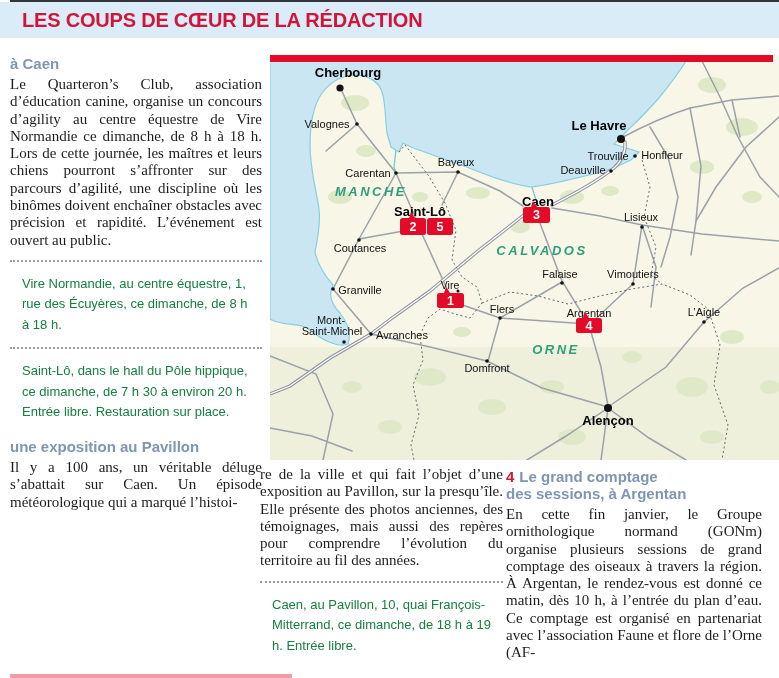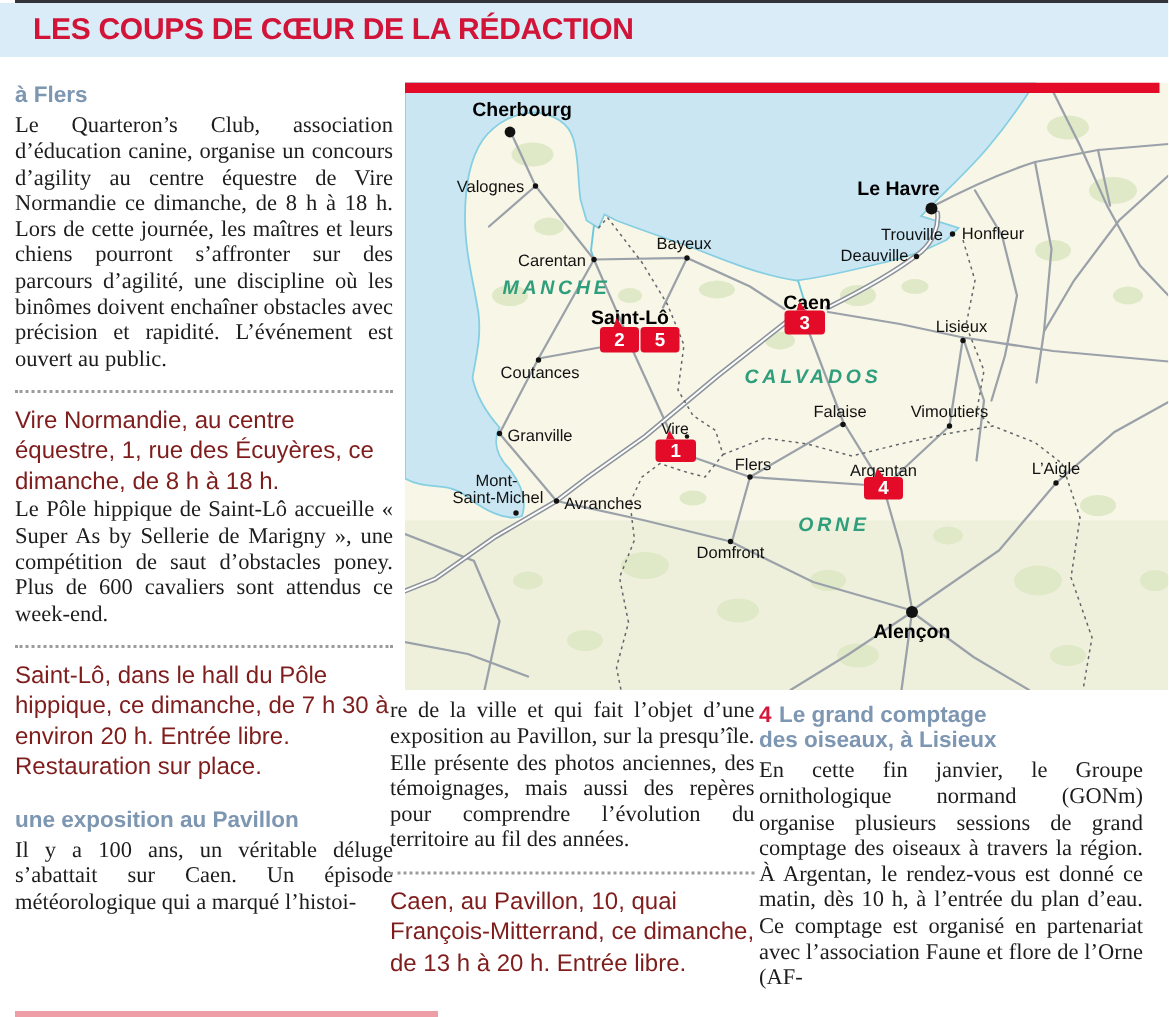--- a/index.html
+++ b/index.html
@@ -14,21 +14,21 @@
   .col-left{left:10px;top:53px;width:252px;height:625px;overflow:hidden;}
   .col-mid{left:260px;top:466px;width:243px;}
   .col-right{left:506px;top:466px;width:256px;}
 
   .art-head{font-weight:bold;font-size:15px;line-height:17px;color:#7d96b1;margin:15px 0 4px;}
   .art-head:first-child{margin-top:2px;}
   .num{color:#d5163b;margin-right:5px;}
   .body{font-family:"Liberation Serif",serif;font-size:15px;line-height:17.3px;color:#1c1c1c;
         margin:0;text-align:justify;}
   .dotted-sep{border-top:2px dotted #9b9b9b;margin:11px 0 9px;height:0;}
-  .info{font-size:16px;line-height:20.5px;color:#7f1d1d;margin:0;}
+  .info{font-size:13px;line-height:20.5px;color:#15803d;margin:12px;}
 
   .map-box{position:absolute;left:270px;top:55px;width:509px;height:405px;}
   .map-box svg{display:block;}
   .city{font-family:"Liberation Sans",sans-serif;font-size:11px;fill:#111;}
   .city-b{font-family:"Liberation Sans",sans-serif;font-size:13px;font-weight:bold;fill:#000;}
   .city-s{font-family:"Liberation Sans",sans-serif;font-size:10.5px;fill:#111;}
   .dept{font-family:"Liberation Sans",sans-serif;font-style:italic;font-weight:600;font-size:13px;
         fill:#2f9e7d;letter-spacing:2.5px;}
   .mark-num{font-family:"Liberation Sans",sans-serif;font-weight:bold;font-size:12.5px;fill:#ffffff;
         text-anchor:middle;}
@@ -41,27 +41,26 @@
 
   <div class="top-rule"></div>
 
   <div class="header-band">
     <span class="header-title">LES COUPS DE CŒUR DE LA RÉDACTION</span>
   </div>
 
   <div class="col col-left">
 
     <div class="art-head">
-      <div>à Flers</div>
+      <div>à Caen</div>
     </div>
     <p class="body">Le Quarteron’s Club, association d’éducation canine, organise un concours d’agility au centre équestre de Vire Normandie ce dimanche, de 8 h à 18 h. Lors de cette journée, les maîtres et leurs chiens pourront s’affronter sur des parcours d’agilité, une discipline où les binômes doivent enchaîner obstacles avec précision et rapidité. L’événement est ouvert au public.</p>
     <div class="dotted-sep"></div>
     <p class="info">Vire Normandie, au centre équestre, 1, rue des Écuyères, ce dimanche, de 8 h à 18 h.</p>
 
-    <p class="body">Le Pôle hippique de Saint-Lô accueille « Super As by Sellerie de Marigny », une compétition de saut d’obstacles poney. Plus de 600 cavaliers sont attendus ce week-end.</p>
     <div class="dotted-sep"></div>
     <p class="info">Saint-Lô, dans le hall du Pôle hippique, ce dimanche, de 7 h 30 à environ 20 h. Entrée libre. Restauration sur place.</p>
 
     <div class="art-head">
       <div>une exposition au Pavillon</div>
     </div>
     <p class="body">Il y a 100 ans, un véritable déluge s’abattait sur Caen. Un épisode météorologique qui a marqué l’histoi-</p>
   </div>
 
   <div class="map-box">
@@ -221,25 +220,25 @@
         <text class="mark-num" x="319" y="274.5">4</text>
       </g>
 
       <rect x="0" y="0" width="503" height="7" fill="#e30b28"></rect>
     </svg>
   </div>
 
   <div class="col col-mid">
     <p class="body">re de la ville et qui fait l’objet d’une exposition au Pavillon, sur la presqu’île. Elle présente des photos anciennes, des témoignages, mais aussi des repères pour comprendre l’évolution du territoire au fil des années.</p>
     <div class="dotted-sep"></div>
-    <p class="info">Caen, au Pavillon, 10, quai François-Mitterrand, ce dimanche, de 13 h à 20 h. Entrée libre.</p>
+    <p class="info">Caen, au Pavillon, 10, quai François-Mitterrand, ce dimanche, de 18 h à 19 h. Entrée libre.</p>
   </div>
 
   <div class="col col-right">
     <div class="art-head" style="margin-top:2px">
       <div><span class="num">4</span><span>Le grand comptage</span></div>
-      <div>des oiseaux, à Lisieux</div>
+      <div>des sessions, à Argentan</div>
     </div>
     <p class="body">En cette fin janvier, le Groupe ornithologique normand (GONm) organise plusieurs sessions de grand comptage des oiseaux à travers la région. À Argentan, le rendez-vous est donné ce matin, dès 10 h, à l’entrée du plan d’eau. Ce comptage est organisé en partenariat avec l’association Faune et flore de l’Orne (AF-</p>
   </div>
 
   <div class="bottom-peek"></div>
 </div>
 
 </body></html>

